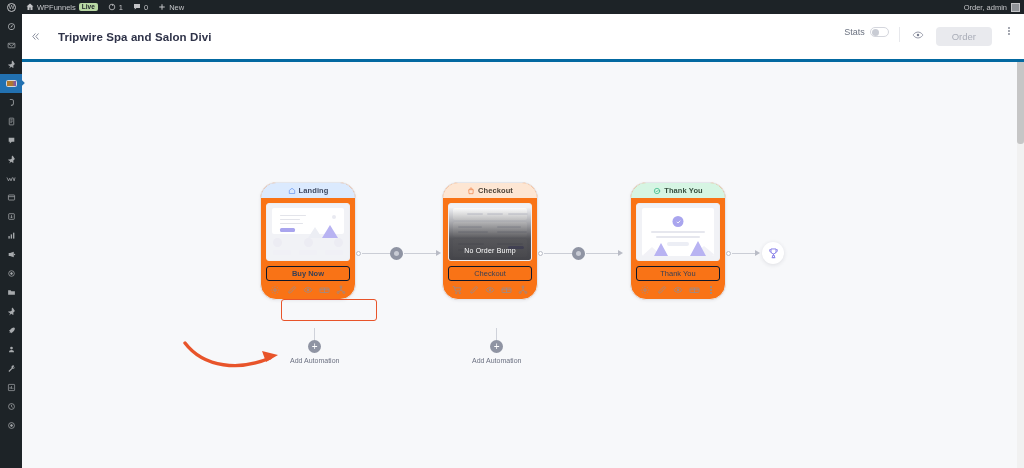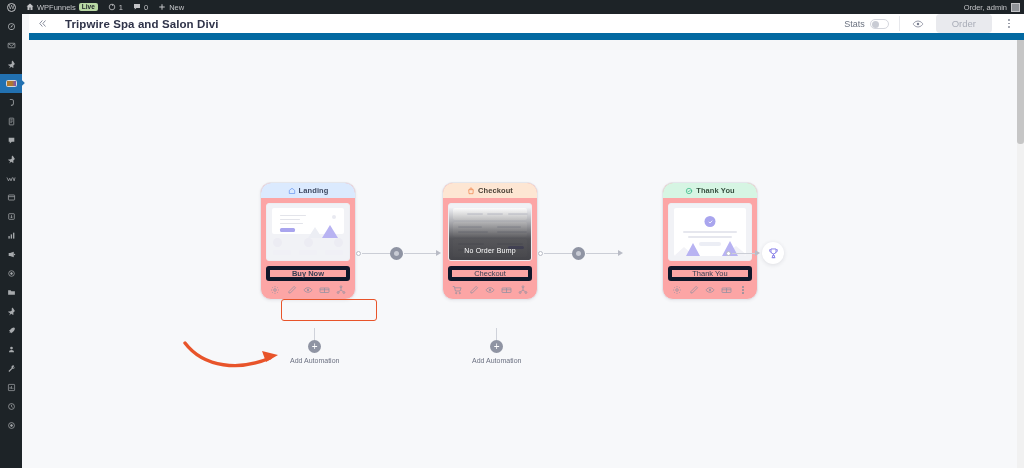--- a/index.html
+++ b/index.html
@@ -48,34 +48,34 @@
     background: linear-gradient(90deg,#b07a2e 0%,#b07a2e 55%,#7a4ec0 100%);
     border: 1px solid #d8d9da;
   }
   .sb-item.active::after {
     content: ""; position: absolute; right: -2px; top: 7px;
     width: 4px; height: 4px; background: #2271b1; transform: rotate(45deg);
   }
 
   
   .topbar {
-    position: absolute; top: 14px; left: 22px; right: 0; height: 26px;
-    background: #ffffff; border-bottom: 7px solid #0369a1;
-    display: flex; align-items: center; z-index: 30; margin-left: 7px;
+    position: absolute; top: 14px; left: 22px; right: 0; height: 48px;
+    background: #ffffff; border-bottom: 3px solid #0369a1;
+    display: flex; align-items: center; z-index: 30;
   }
   .collapse-btn {
     width: 26px; height: 36px; display: flex; align-items: center; justify-content: center;
     color: #6b7280; font-size: 12px;
   }
   .funnel-title {
     font-size: 11.5px; font-weight: bold; color: #2f3349; letter-spacing: .1px;
     padding-left: 10px;
   }
   .topbar-right {
-    margin-left: auto; display: flex; align-items: center; gap: 10px; padding-right: 8px;
+    margin-left: auto; display: flex; align-items: flex-start; gap: 10px; padding-right: 8px;
   }
   .stats-wrap { display: flex; align-items: center; gap: 5px; }
   .stats-label { font-size: 9px; color: #6b7280; }
   .toggle {
     width: 19px; height: 10px; border-radius: 6px; background: #ffffff;
     border: 1px solid #d4d6dd; position: relative;
   }
   .toggle .knob {
     position: absolute; left: 1px; top: 1px; width: 7px; height: 7px;
     border-radius: 50%; background: #c9ccd4;
@@ -91,22 +91,22 @@
   .kebab i { width: 1.8px; height: 1.8px; border-radius: 50%; background: #8b8f9b; display: block; }
 
   
   .canvas {
     position: absolute; top: 50px; left: 22px; right: 0; bottom: 0;
     background: #f7f8fa; overflow: hidden;
   }
 
   
   .node {
-    position: absolute; width: 96px; background: #fca5a5;
-    border: 1px solid #e4e6eb; border-radius: 11px;
+    position: absolute; width: 96px; background: #f97316;
+    border: 1px solid #e4e6eb; border-radius: 16px;
     box-shadow: 0 1px 3px rgba(20,25,50,.06);
     overflow: hidden;
   }
   .node-head {
     height: 15px; display: flex; align-items: center; justify-content: center; gap: 3px;
     font-size: 7.5px; font-weight: bold; letter-spacing: .1px;
   }
   .node-head.landing  { background: #dbeafe; color: #3f4a63; }
   .node-head.checkout { background: #fde6d3; color: #4b4136; }
   .node-head.thankyou { background: #d6f5e3; color: #36503f; }
@@ -153,21 +153,21 @@
     display: flex; align-items: center; justify-content: center;
   }
   .ty-line { position: absolute; height: 1.6px; background: #e6e7ee; border-radius: 1px; }
   .ty-pill { position: absolute; left: 50%; transform: translateX(-50%); top: 34px; width: 22px; height: 3.6px; background: #eceef5; border-radius: 2px; }
   .ty-tri1 { border-width: 0 7px 13px 7px; border-color: transparent transparent #b8b3f2 transparent; left: 12px; bottom: 0; }
   .ty-tri2 { border-width: 0 8px 15px 8px; border-color: transparent transparent #b8b3f2 transparent; right: 8px; bottom: 0; }
   .ty-tri3 { border-width: 0 10px 9px 10px; border-color: transparent transparent #f2f2f7 transparent; left: 0px; bottom: 0; }
   .ty-tri4 { border-width: 0 12px 10px 12px; border-color: transparent transparent #f2f2f7 transparent; right: -2px; bottom: 0; }
 
   .node-label {
-    margin: 5px 5px 0 5px; height: 15px; border: 4px solid #0f172a; border-radius: 3px;
+    margin: 5px 5px 0 5px; height: 15px; border: 1px solid #0f172a; border-radius: 3px;
     display: flex; align-items: center; justify-content: center;
     font-size: 7.5px; color: #3b4054;
   }
   .node-label.bold { font-weight: bold; }
   .node-tools {
     height: 18px; display: flex; align-items: center; justify-content: space-around;
     padding: 0 6px; color: #8a8fa0;
   }
   .node-tools > * { display: flex; align-items: center; justify-content: center; width: 13px; height: 13px; }
 
@@ -574,21 +574,21 @@
     </div>
 
     <span class="endpoint" style="left:516px; top:201px;"></span>
     <span class="conn" style="left:522px; top:203px; width:29px;"></span>
     <span class="plus-node" style="left:550px; top:197px;">
         <span class="inner"></span>
       </span>
     <span class="conn" style="left:564px; top:203px; width:33px;"></span>
     <span class="arrowhead" style="left:596px; top:200px;"></span>
 
-    <div class="node" style="left:640px; top:132px;">
+    <div class="node" style="left:608px; top:132px;">
       <div class="node-head thankyou">
         <svg width="8" height="8" viewBox="0 0 16 16" fill="none" stroke="#23b07a" stroke-width="1.3" stroke-linecap="round" stroke-linejoin="round">
             <circle cx="8" cy="8" r="5.4"></circle>
             <path d="M5.6 8.1 7.3 9.8l3.2-3.4"></path>
           </svg>
         <span>Thank You</span>
       </div>
       <div class="thumb-wrap">
         <div class="thumb">
           <div class="ty-inner">

